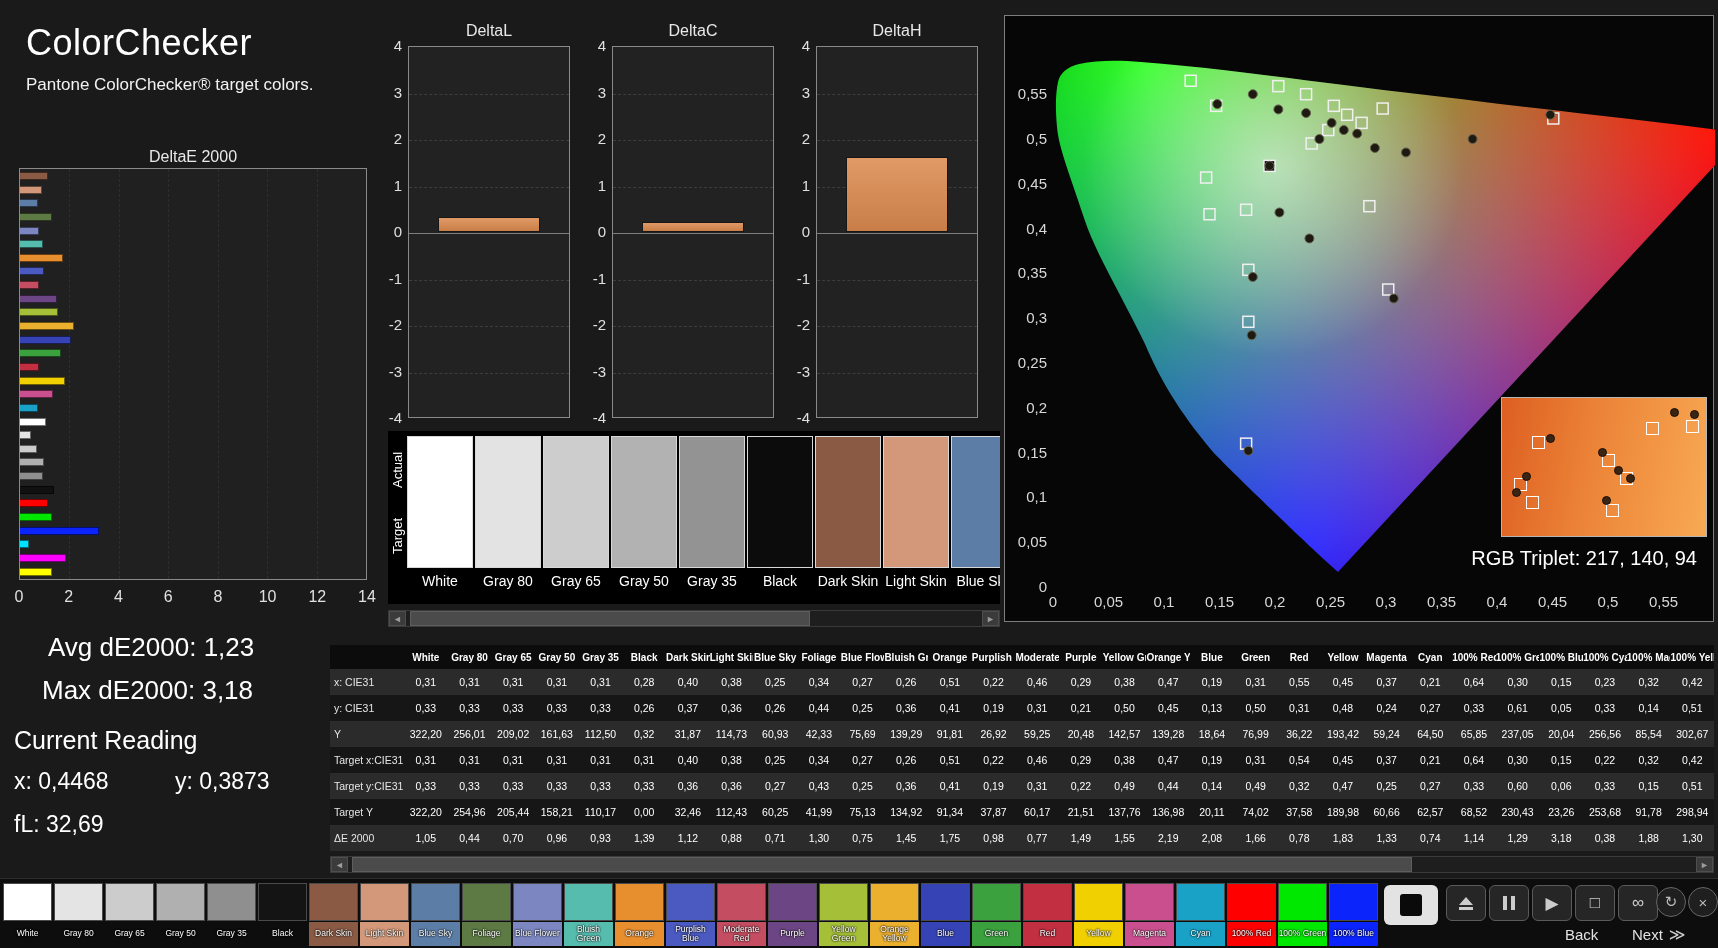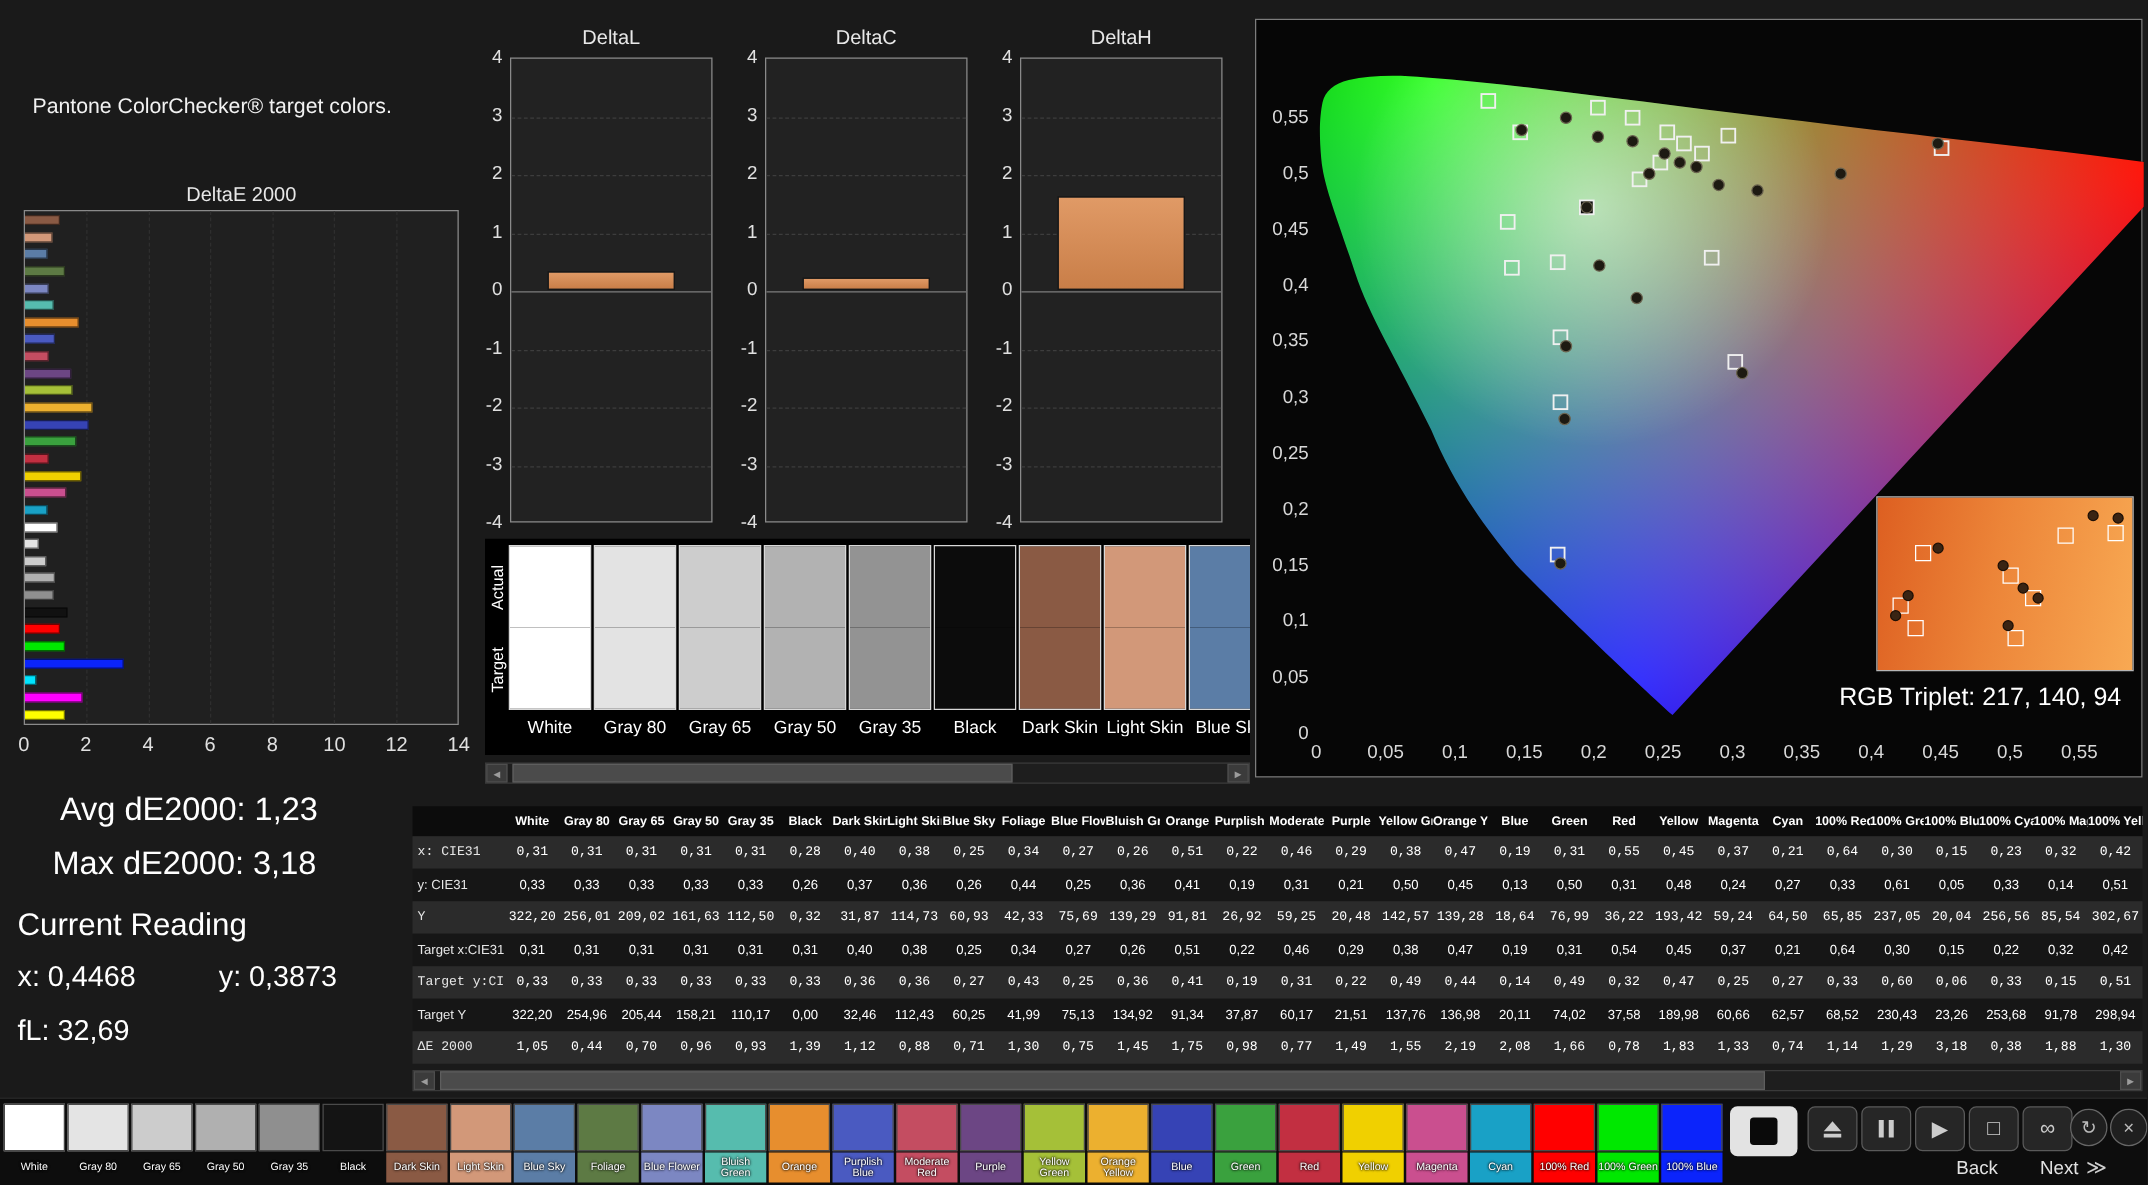--- a/index.html
+++ b/index.html
@@ -71,21 +71,21 @@
   #rd-fl  { position:absolute; left:14px; top:187px; font-size:23px; }
   #rd-cd  { position:absolute; left:14px; top:224px; font-size:23px;margin-top:48px; }
 
   
   #dtable { position:absolute; left:330px; top:645px; width:1384px; }
   .trow { display:flex; height:26px; align-items:center; }
   .thead { height:24px; background:#0c0c0c; }
   .tlabel { width:74px; flex:none; font-size:10.5px; color:#e6e6e6; padding-left:4px; white-space:nowrap; overflow:hidden; }
   .tcell  { flex:1; min-width:0; text-align:center; font-size:10.5px; color:#fff; white-space:nowrap; overflow:hidden; }
   .thead .tcell { font-size:10px; font-weight:bold; }
-  .rowA { background:#2b2b2b;font-family:Liberation Mono, monospace; } .rowB { background:#161616; }
+  .rowA { background:#2b2b2b; } .rowB { background:#161616; }
 
   
   #toolbar { position:absolute; left:0; top:878px; width:1718px; height:70px; background:#0d0d0d; border-top:1px solid #2d2d2d; }
   .tb-cell  { position:absolute; top:4px; width:49px; cursor:pointer; }
   .tb-sw    { width:49px; height:38px; border:1px solid #4a4a4a; }
   .tb-lab   { width:49px; height:24px; margin-top:1px; display:flex; align-items:center; justify-content:center;
               text-align:center; font-size:8.5px; line-height:1.1; color:#fff; text-shadow:0 0 2px #000, 0 0 2px #000; }
   #tb-pattern { position:absolute; left:1384px; top:6px; width:54px; height:40px; background:#e3e3e3; border-radius:6px;
                 display:flex; align-items:center; justify-content:center; }
   #tb-pattern span { display:block; width:22px; height:22px; background:#0a0a0a; border-radius:3px; }
@@ -101,20 +101,21 @@
   .navbtn { position:absolute; top:44px; height:22px; background:transparent; border:none; color:#e2e2e2;
             font-size:15px; font-family:inherit; display:flex; align-items:center; gap:6px; cursor:pointer; }
   #btn-back { left:1565px; } #btn-next { left:1632px; }
   .chev { font-size:16px; color:#cfcfcf; }
 </style>
 </head>
 <body>
 
 <div id="root">
 
+  <div id="title">ColorChecker</div>
   <div id="subtitle">
     <div>Pantone ColorChecker® target colors.</div>
   </div>
 
   <div id="de-title">DeltaE 2000</div>
   <div id="de-chart">
     <div id="de-grid">
         <div class="de-vline" style="left: 14.2857%;"></div>
         <div class="de-vline" style="left: 28.5714%;"></div>
         <div class="de-vline" style="left: 42.8571%;"></div>

